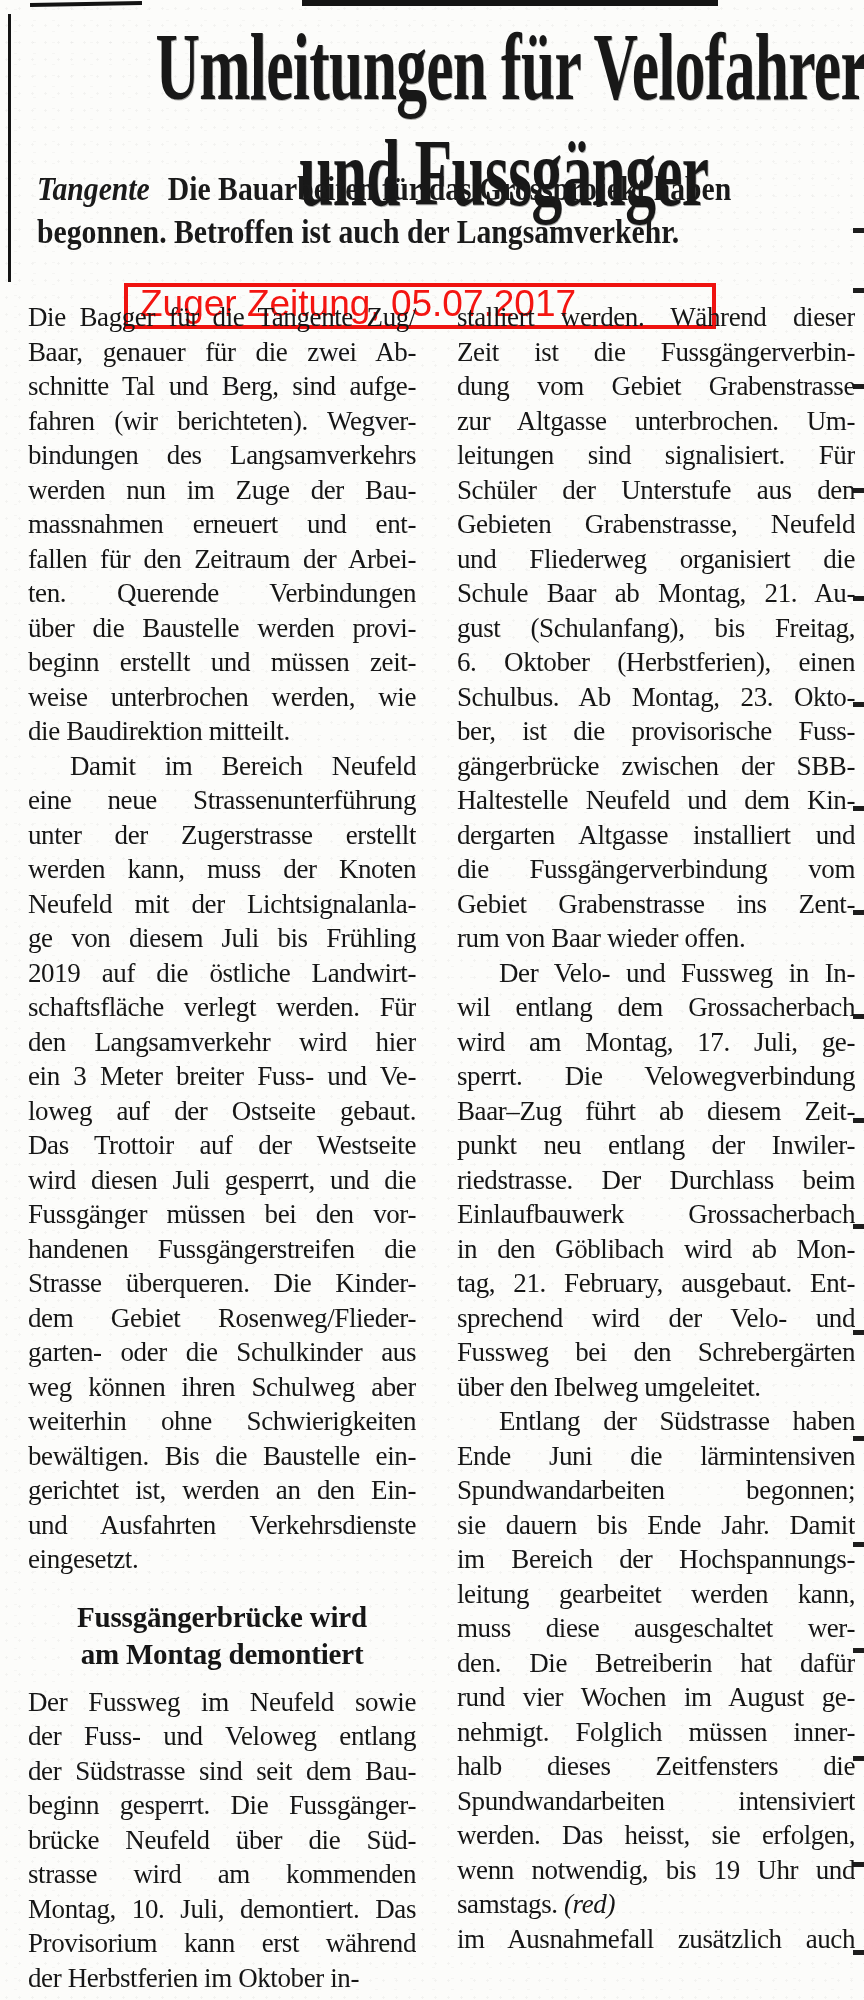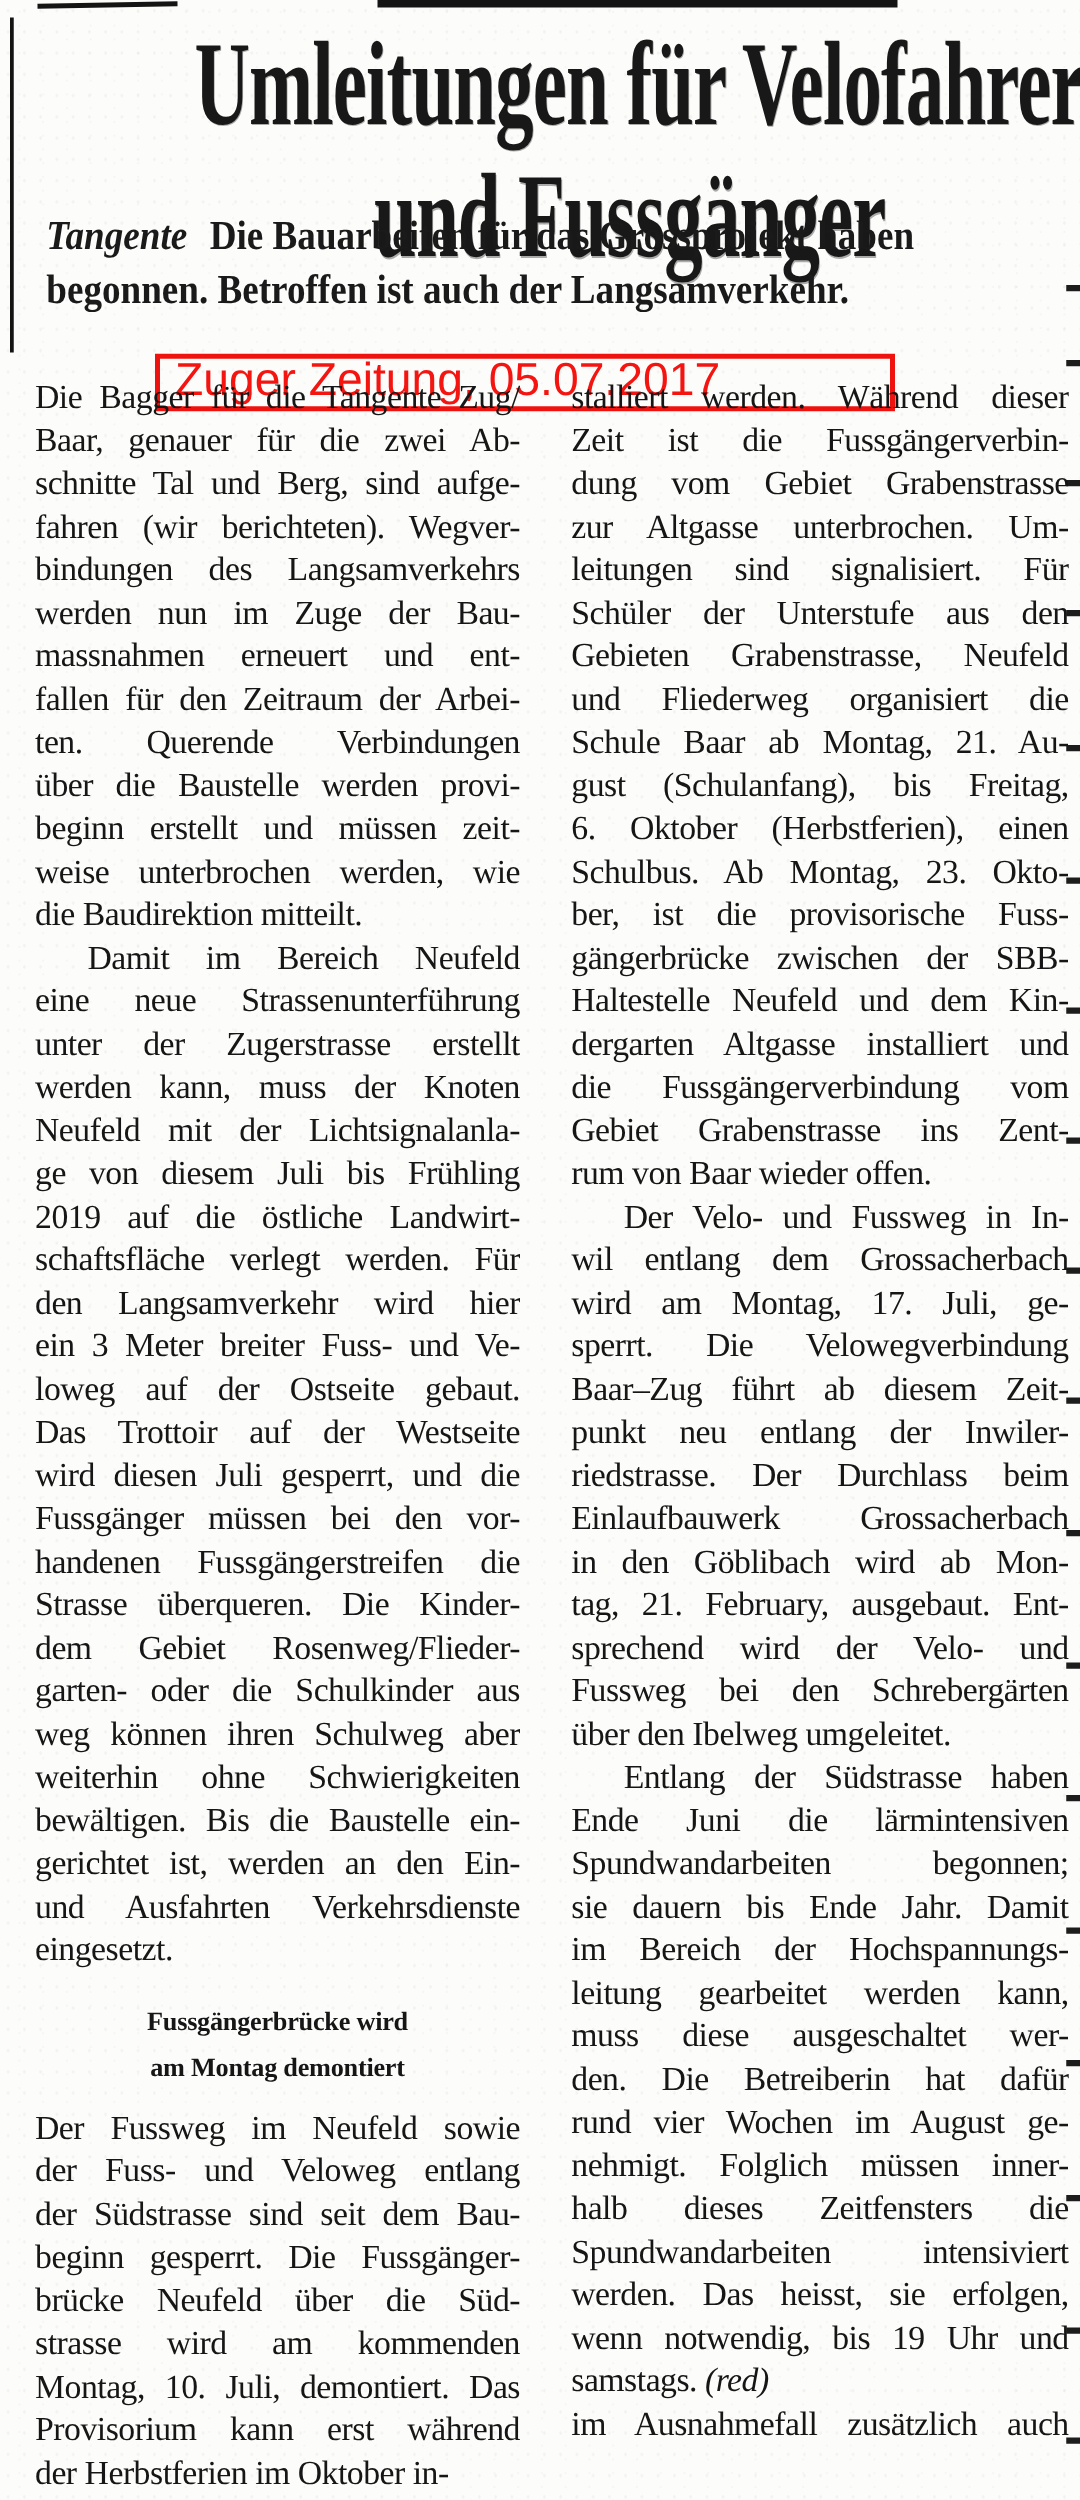--- a/index.html
+++ b/index.html
@@ -60,21 +60,21 @@
   .col-left{width:388px;}
   .col-right{width:398px;}
   .line{
     text-align:justify;text-align-last:justify;-moz-text-align-last:justify;
     overflow:hidden;white-space:normal;
   }
   .line.last{text-align-last:left;-moz-text-align-last:left;}
   .line.indent{text-indent:42px;}
   .subheading{margin-top:22px;margin-bottom:12px;}
   .subheading .line{
-    font-weight:700;font-size:21px;line-height:37px;
+    font-weight:700;font-size:29px;line-height:37px;
     text-align:center;text-align-last:center;-moz-text-align-last:center;
     letter-spacing:-0.2px;
   }
   .line i{font-style:italic;}
 </style>
 </head>
 <body>
 
 <div class="page">
 

